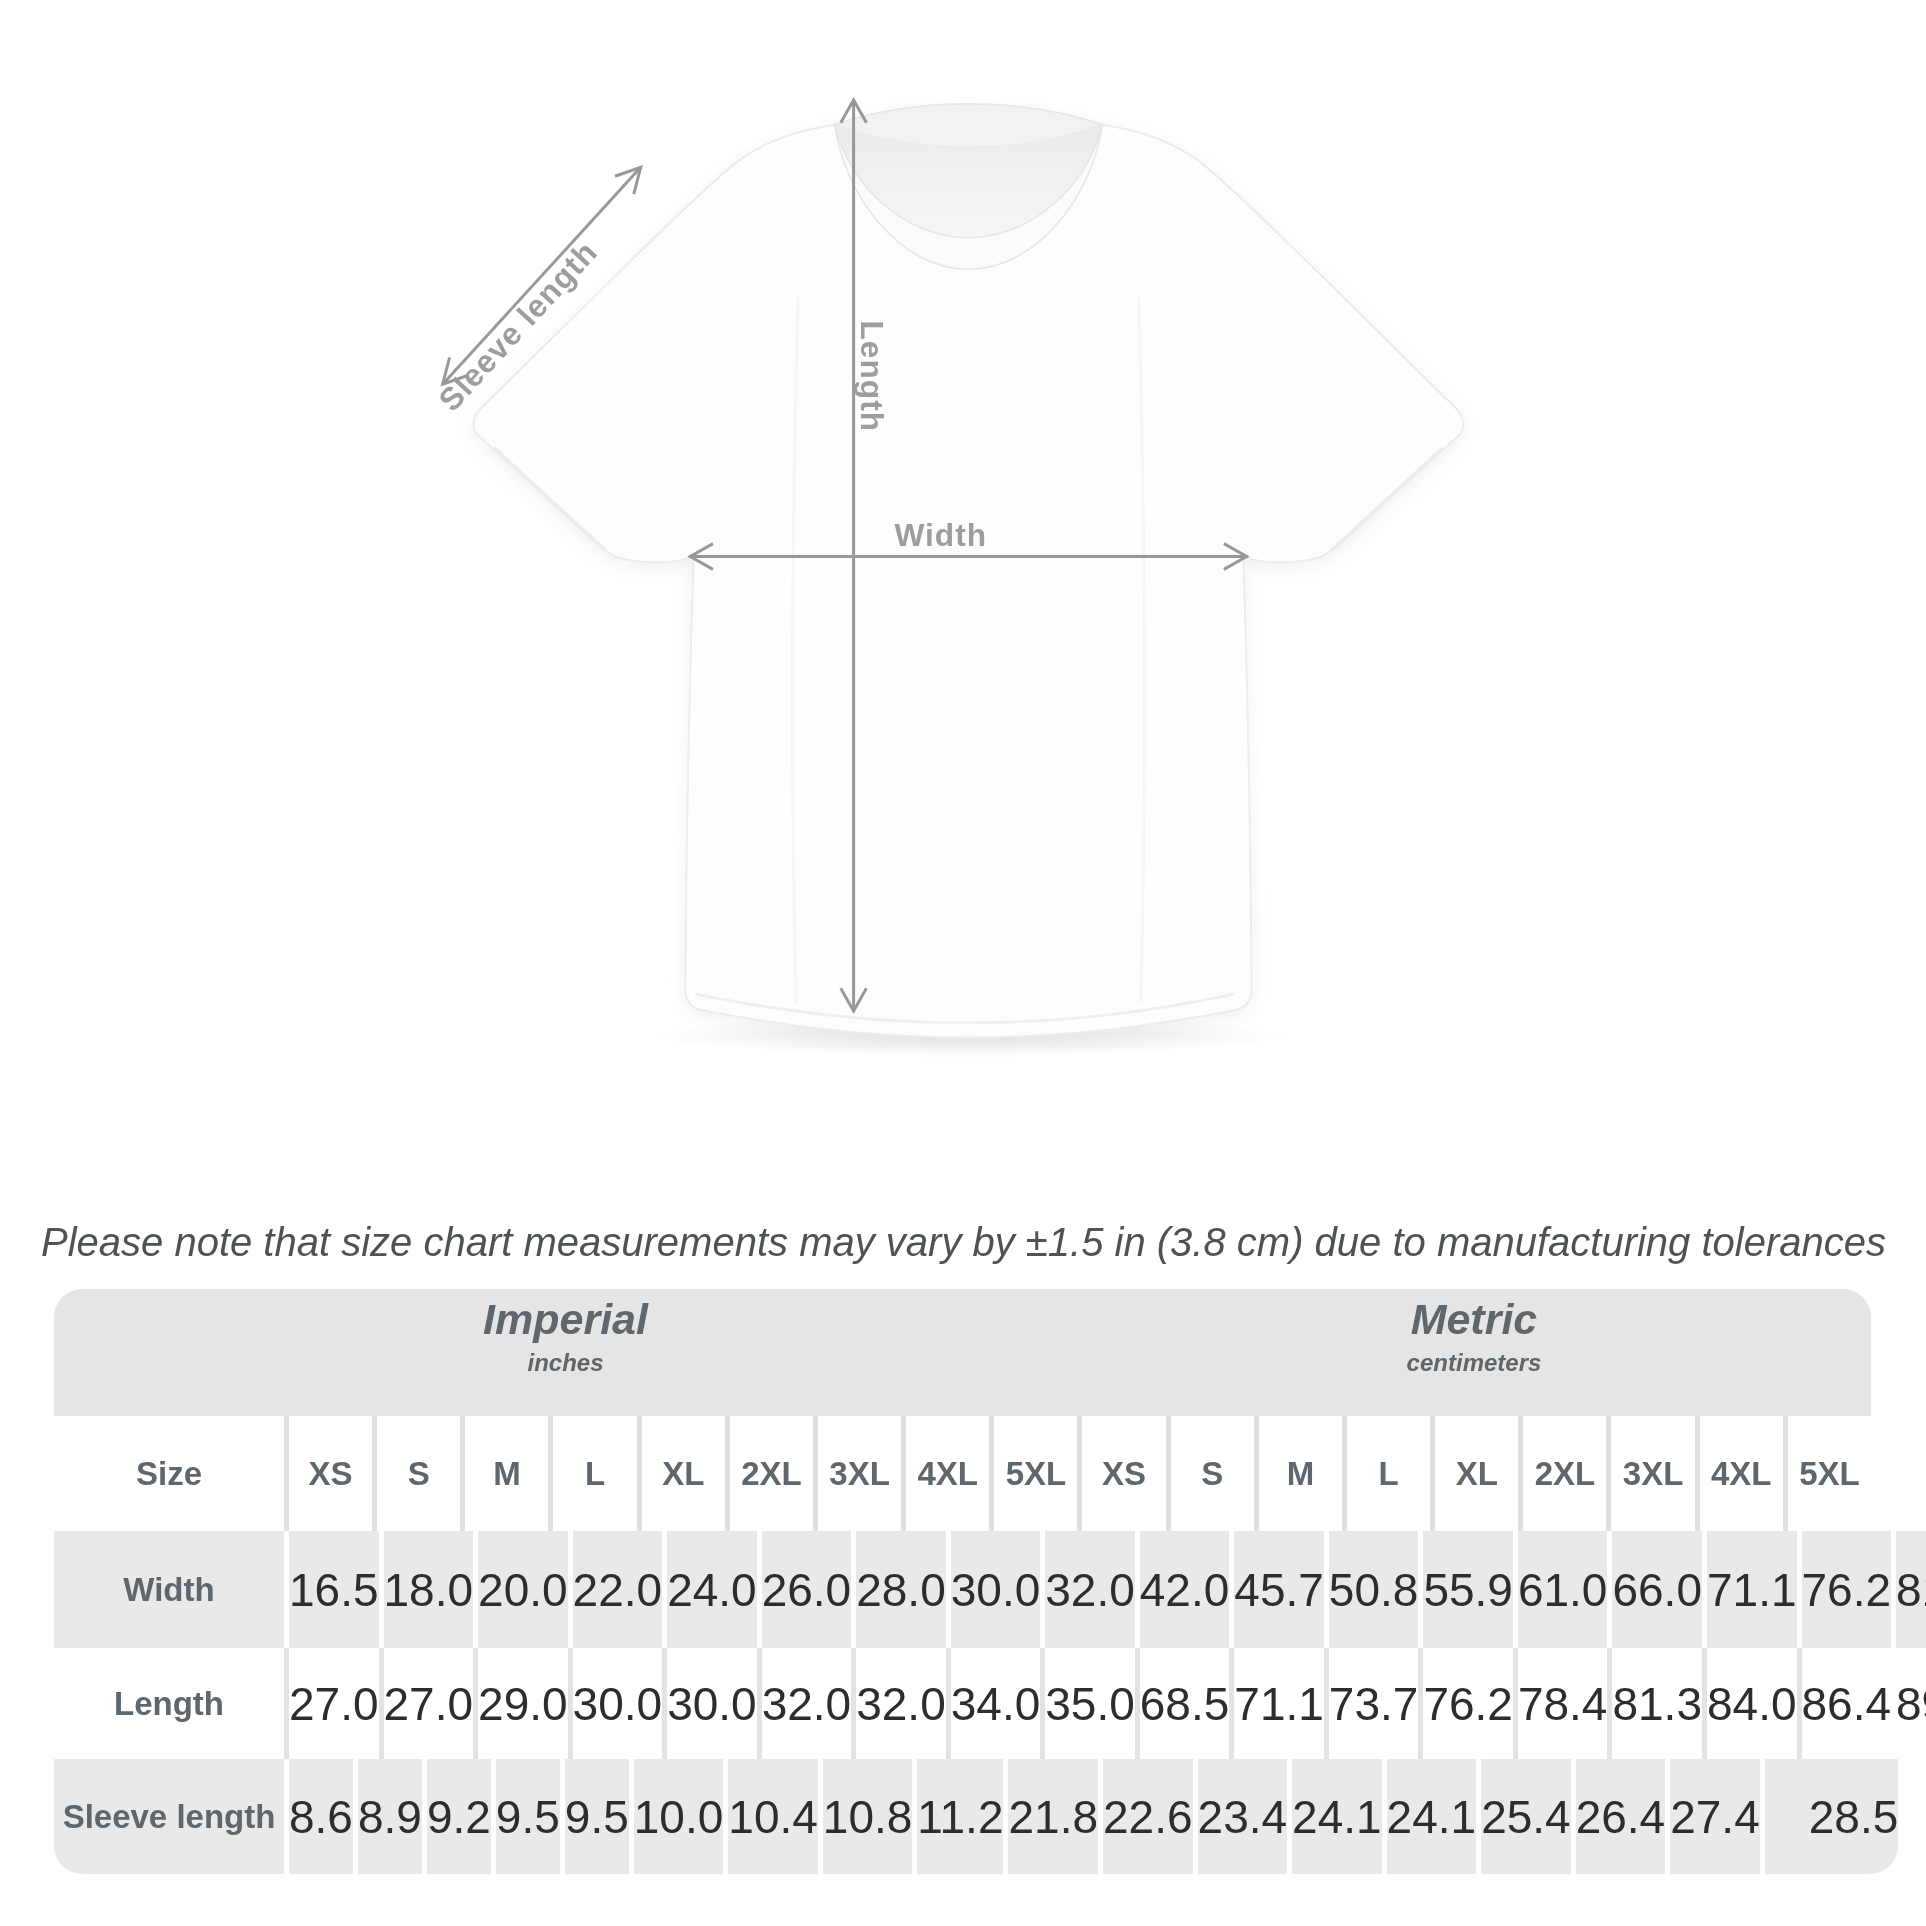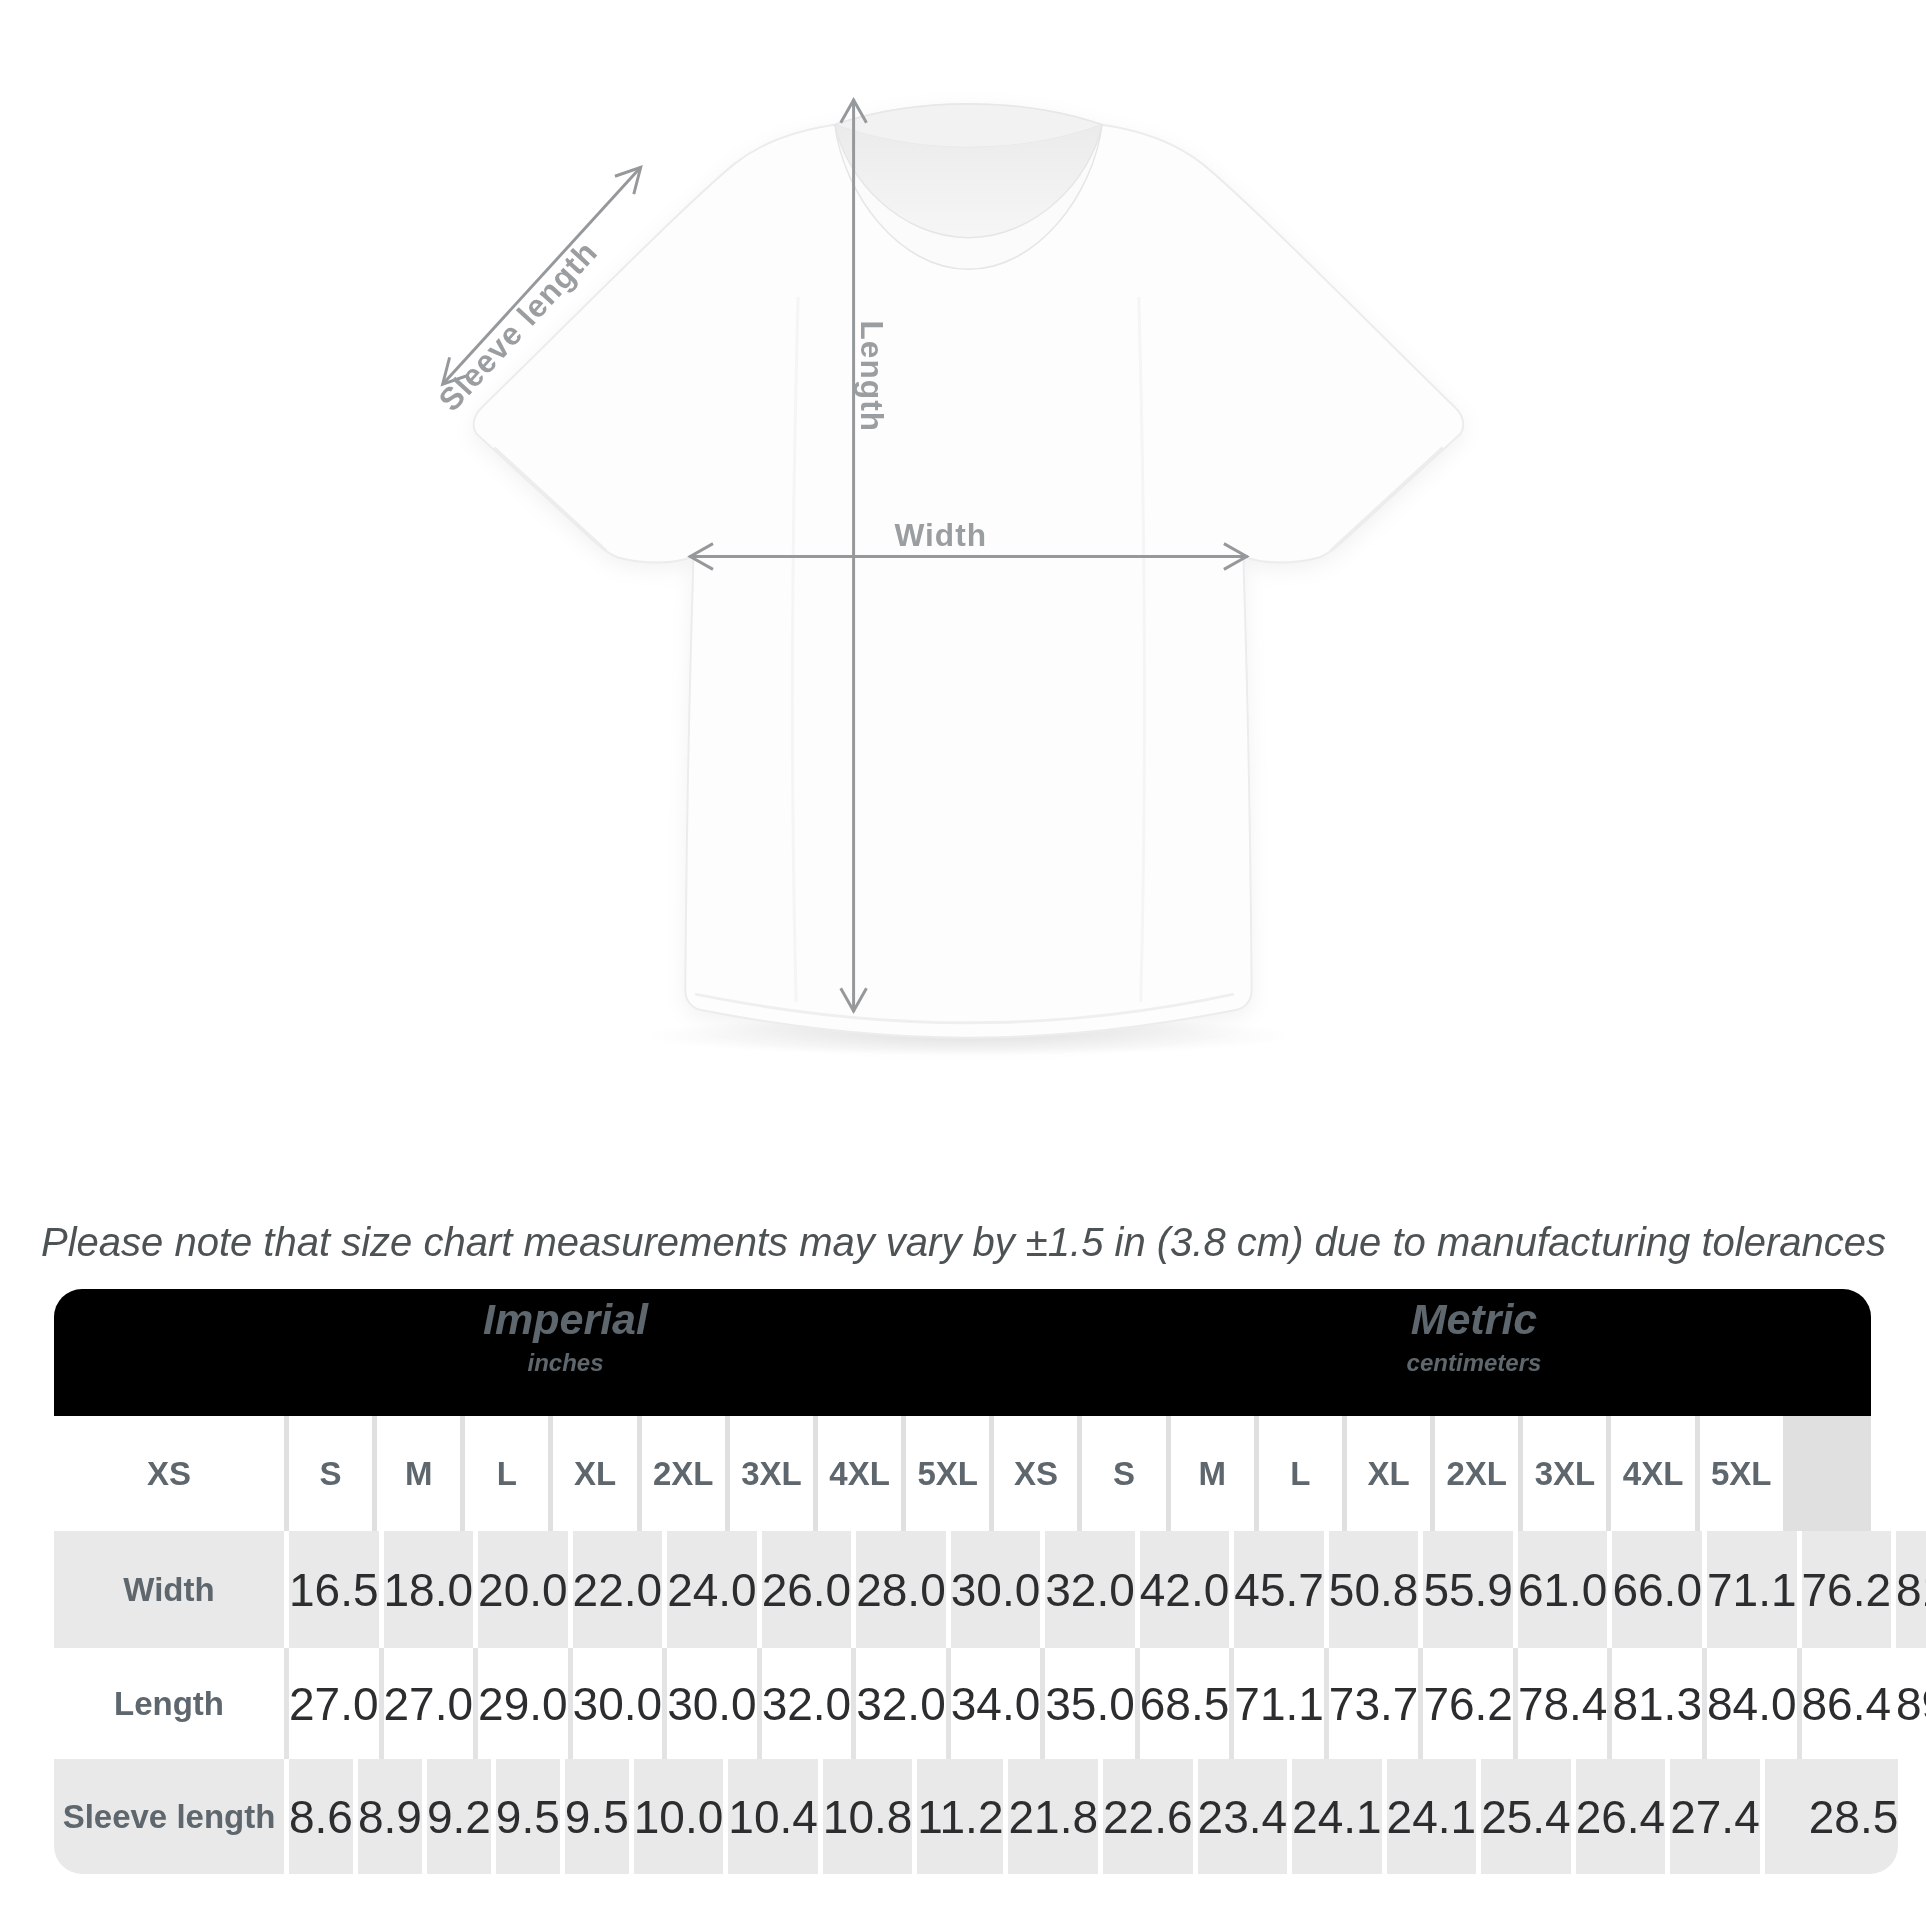--- a/index.html
+++ b/index.html
@@ -22,21 +22,21 @@
   }
   .page-subtitle {
     position:absolute; left:0; top:1220px; width:100%;
     text-align:center; font-size:40px; font-style:italic; color:#4d5255;
   }
 
   
   .size-table { position:absolute; left:54px; top:1289px; width:1817px; }
 
   .band {
-    display:flex; height:127px; background:#000000;
+    display:flex; height:127px; background:#e5e5e5;
     border-radius:28px 28px 0 0; overflow:hidden;
   }
   .band-half { display:flex; flex-direction:column; align-items:center; padding-top:8px; }
   .band-half.imperial { width:56.3%; }
   .band-half.metric   { width:43.7%; }
   .band-title { font-size:43px; font-weight:bold; font-style:italic; color:#5e676d; line-height:44px; }
   .band-sub   { font-size:24px; font-style:italic; color:#5e676d; line-height:34px; margin-top:5px;font-weight:bold; }
 
   .trow { display:grid; grid-template-columns:230px repeat(18, 1fr); column-gap:5px; }
   .trow .cell { display:flex; align-items:center; justify-content:center; }
@@ -160,20 +160,21 @@
         <div class="band-title">Imperial</div>
         <div class="band-sub">inches</div>
       </div>
       <div class="band-half metric">
         <div class="band-title">Metric</div>
         <div class="band-sub">centimeters</div>
       </div>
     </div>
 
     <div class="trow header">
+      <div class="cell">Size</div>
       <div class="cell">XS</div>
       <div class="cell">S</div>
       <div class="cell">M</div>
       <div class="cell">L</div>
       <div class="cell">XL</div>
       <div class="cell">2XL</div>
       <div class="cell">3XL</div>
       <div class="cell">4XL</div>
       <div class="cell">5XL</div>
       <div class="cell">XS</div>

